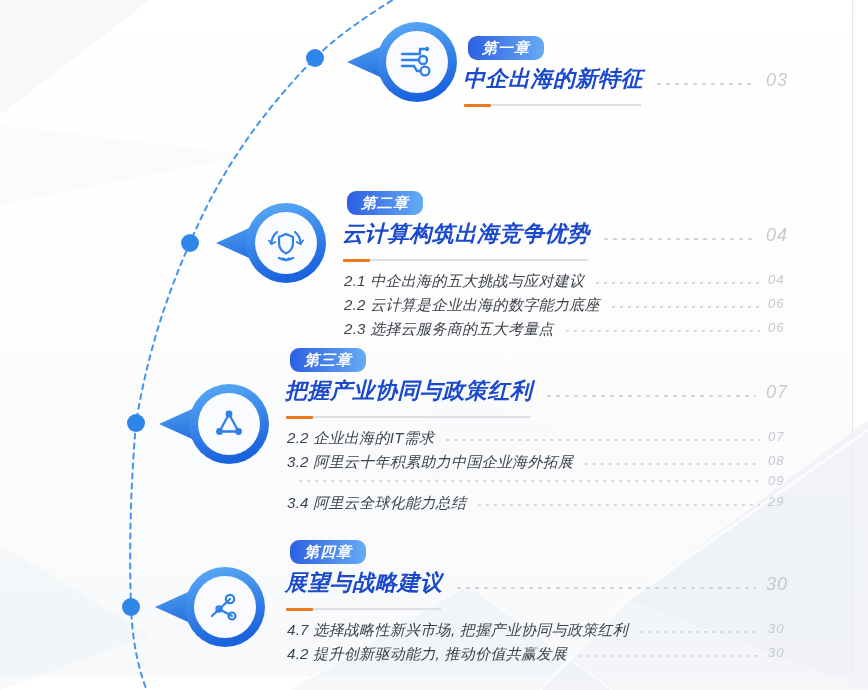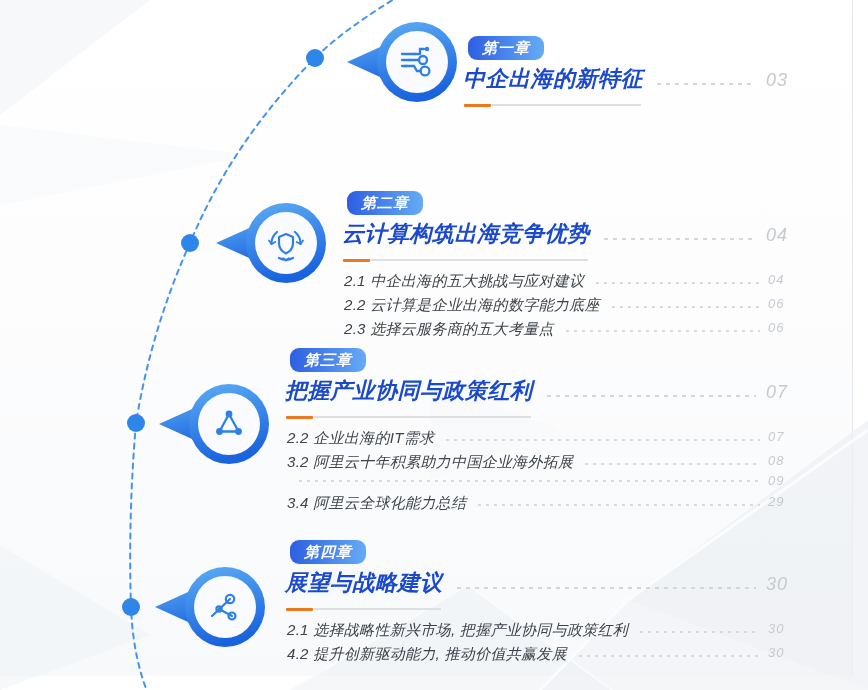--- a/index.html
+++ b/index.html
@@ -237,21 +237,21 @@
 
   <div class="chapter" style="left:285px;top:540px;width:505px;">
     <div class="badge">第四章</div>
     <div class="ch-row">
       <span class="ch-title">展望与战略建议</span>
       <span class="lead"></span>
       <span class="ch-page">30</span>
     </div>
     <div class="items">
       <div class="item">
-        <span class="item-label">2.1 选择战略性新兴市场, 把握产业协同与政策红利</span>
+        <span class="item-label">4.7 选择战略性新兴市场, 把握产业协同与政策红利</span>
         <span class="lead"></span>
         <span class="item-page">30</span>
       </div>
       <div class="item">
         <span class="item-label">4.2 提升创新驱动能力, 推动价值共赢发展</span>
         <span class="lead"></span>
         <span class="item-page">30</span>
       </div>
     </div>
   </div>

